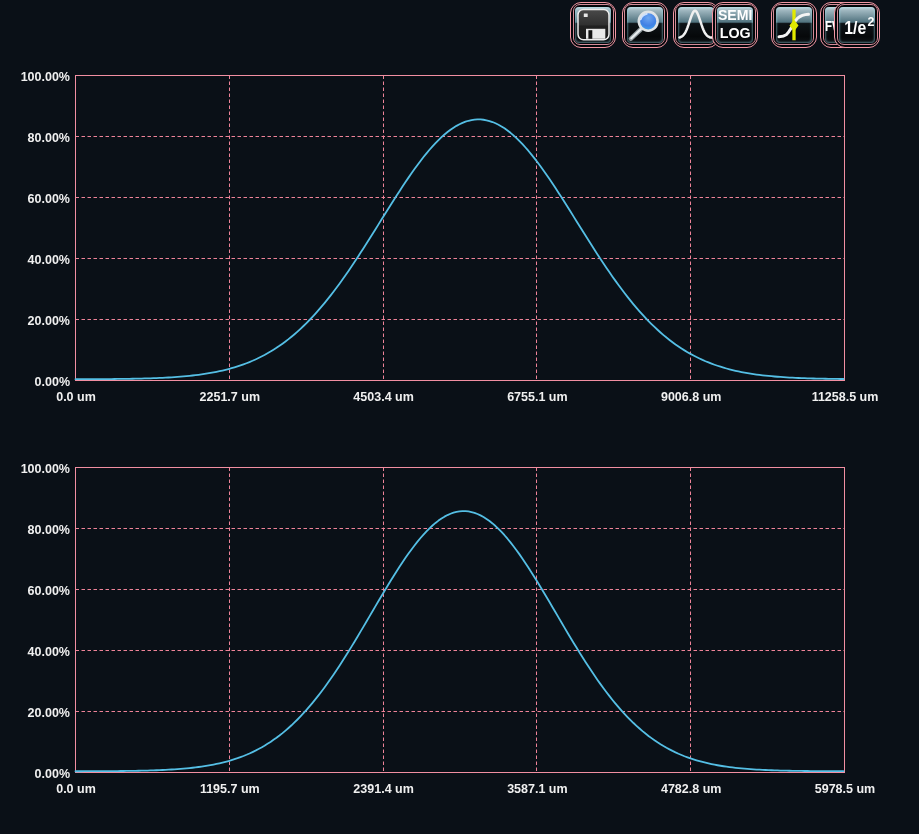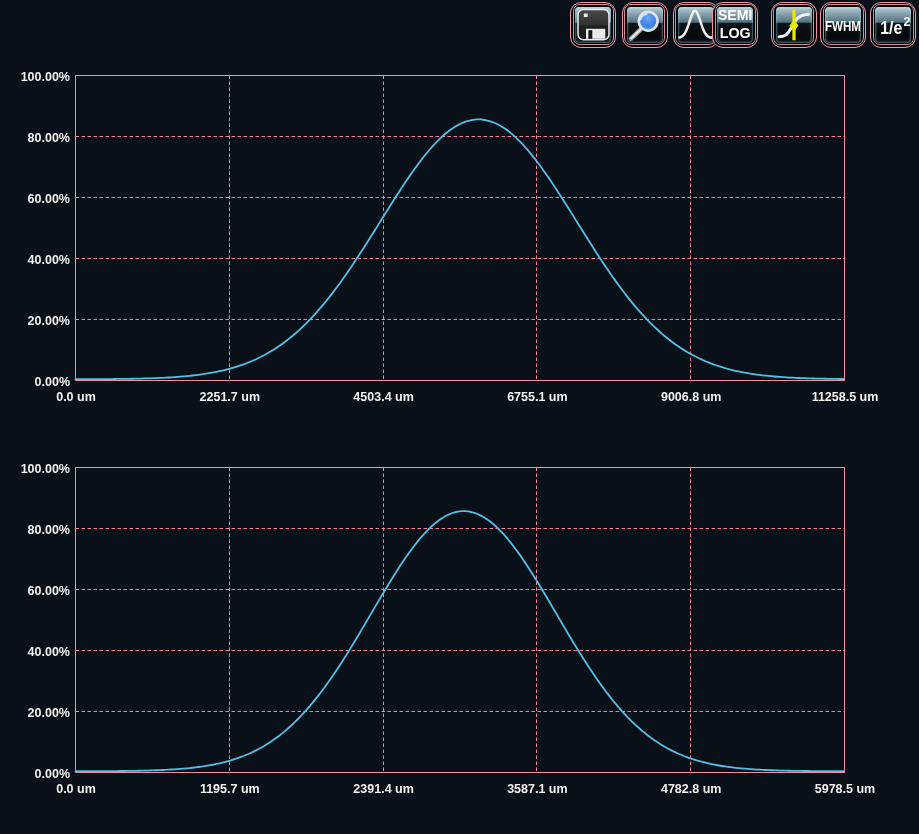--- a/index.html
+++ b/index.html
@@ -137,21 +137,21 @@
 </div>
 <div class="btn" style="left:820px">
   <div class="inner">
         <div class="glass">
           <svg width="36" height="36" viewBox="0 0 36 36">
 <text x="18" y="23.6" text-anchor="middle" class="bt" font-size="14.5" textLength="36" lengthAdjust="spacingAndGlyphs">FWHM</text>
 </svg>
         </div>
       </div>
 </div>
-<div class="btn" style="left:870px">
+<div class="btn" style="left:834px">
   <div class="inner">
         <div class="glass">
           <svg width="36" height="36" viewBox="0 0 36 36">
 <text x="5.2" y="26.8" class="bt" font-size="18" textLength="22" lengthAdjust="spacingAndGlyphs">1/e</text>
 <text x="28.4" y="19" class="bt" font-size="12.5">2</text>
 </svg>
         </div>
       </div>
 </div>
 </div>

